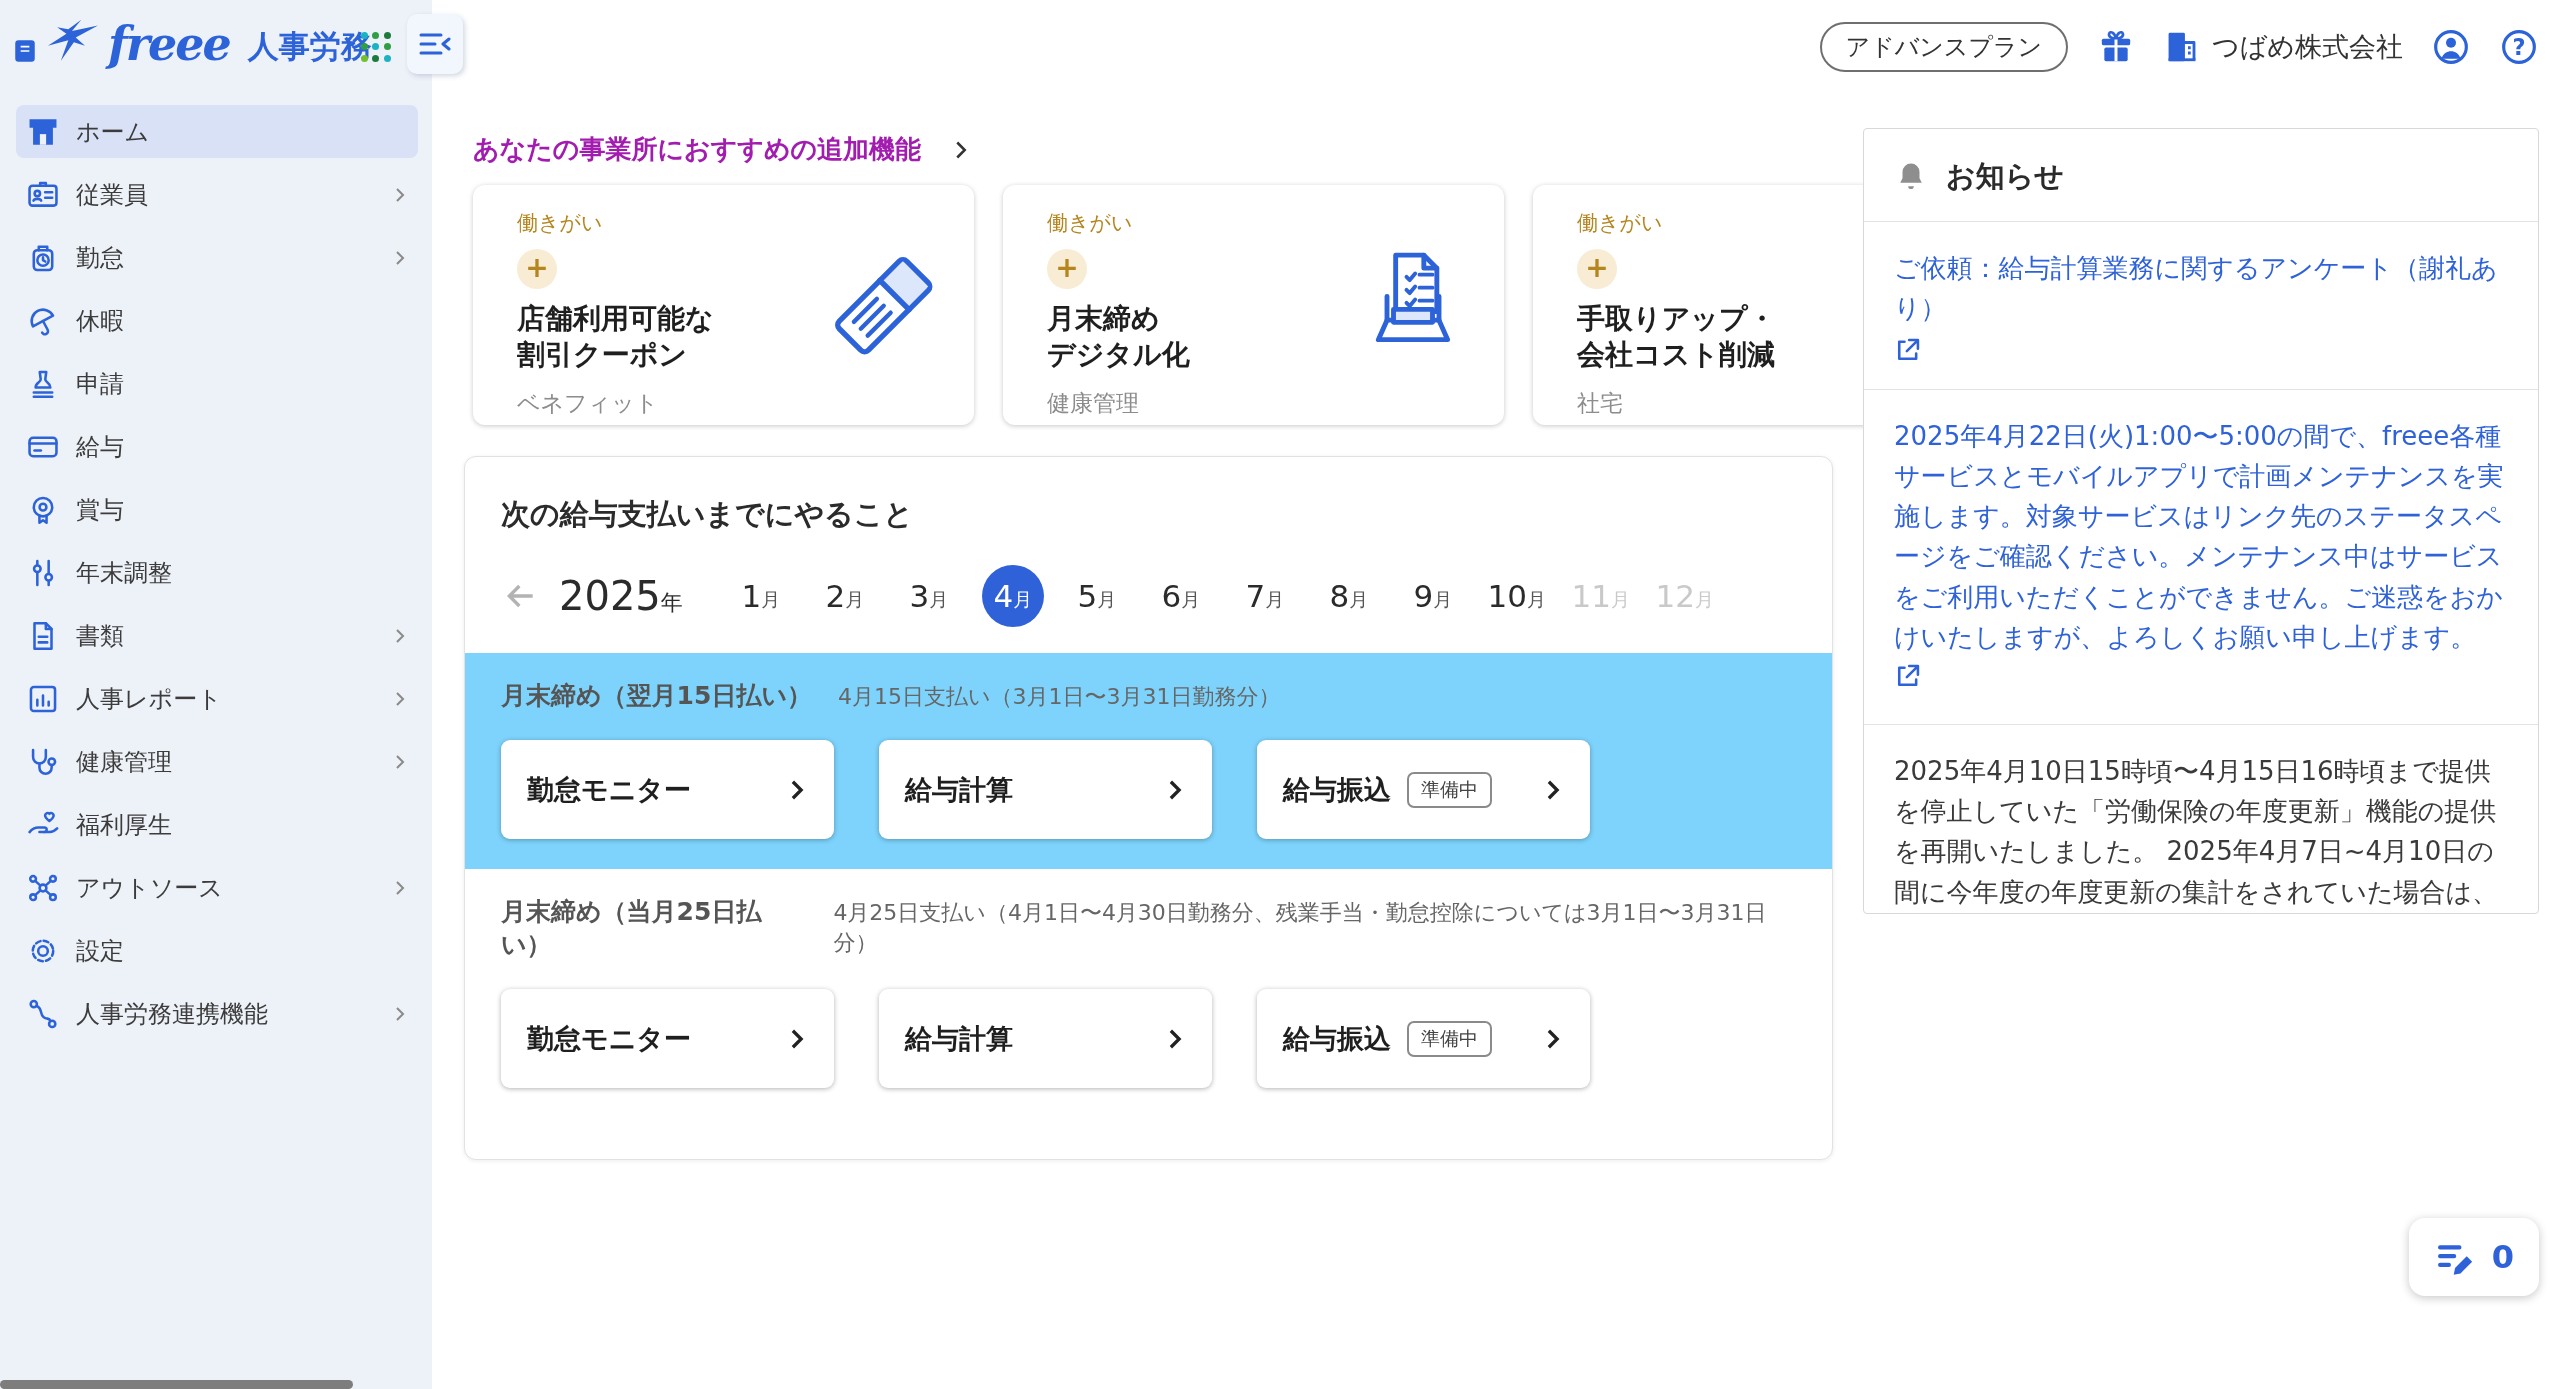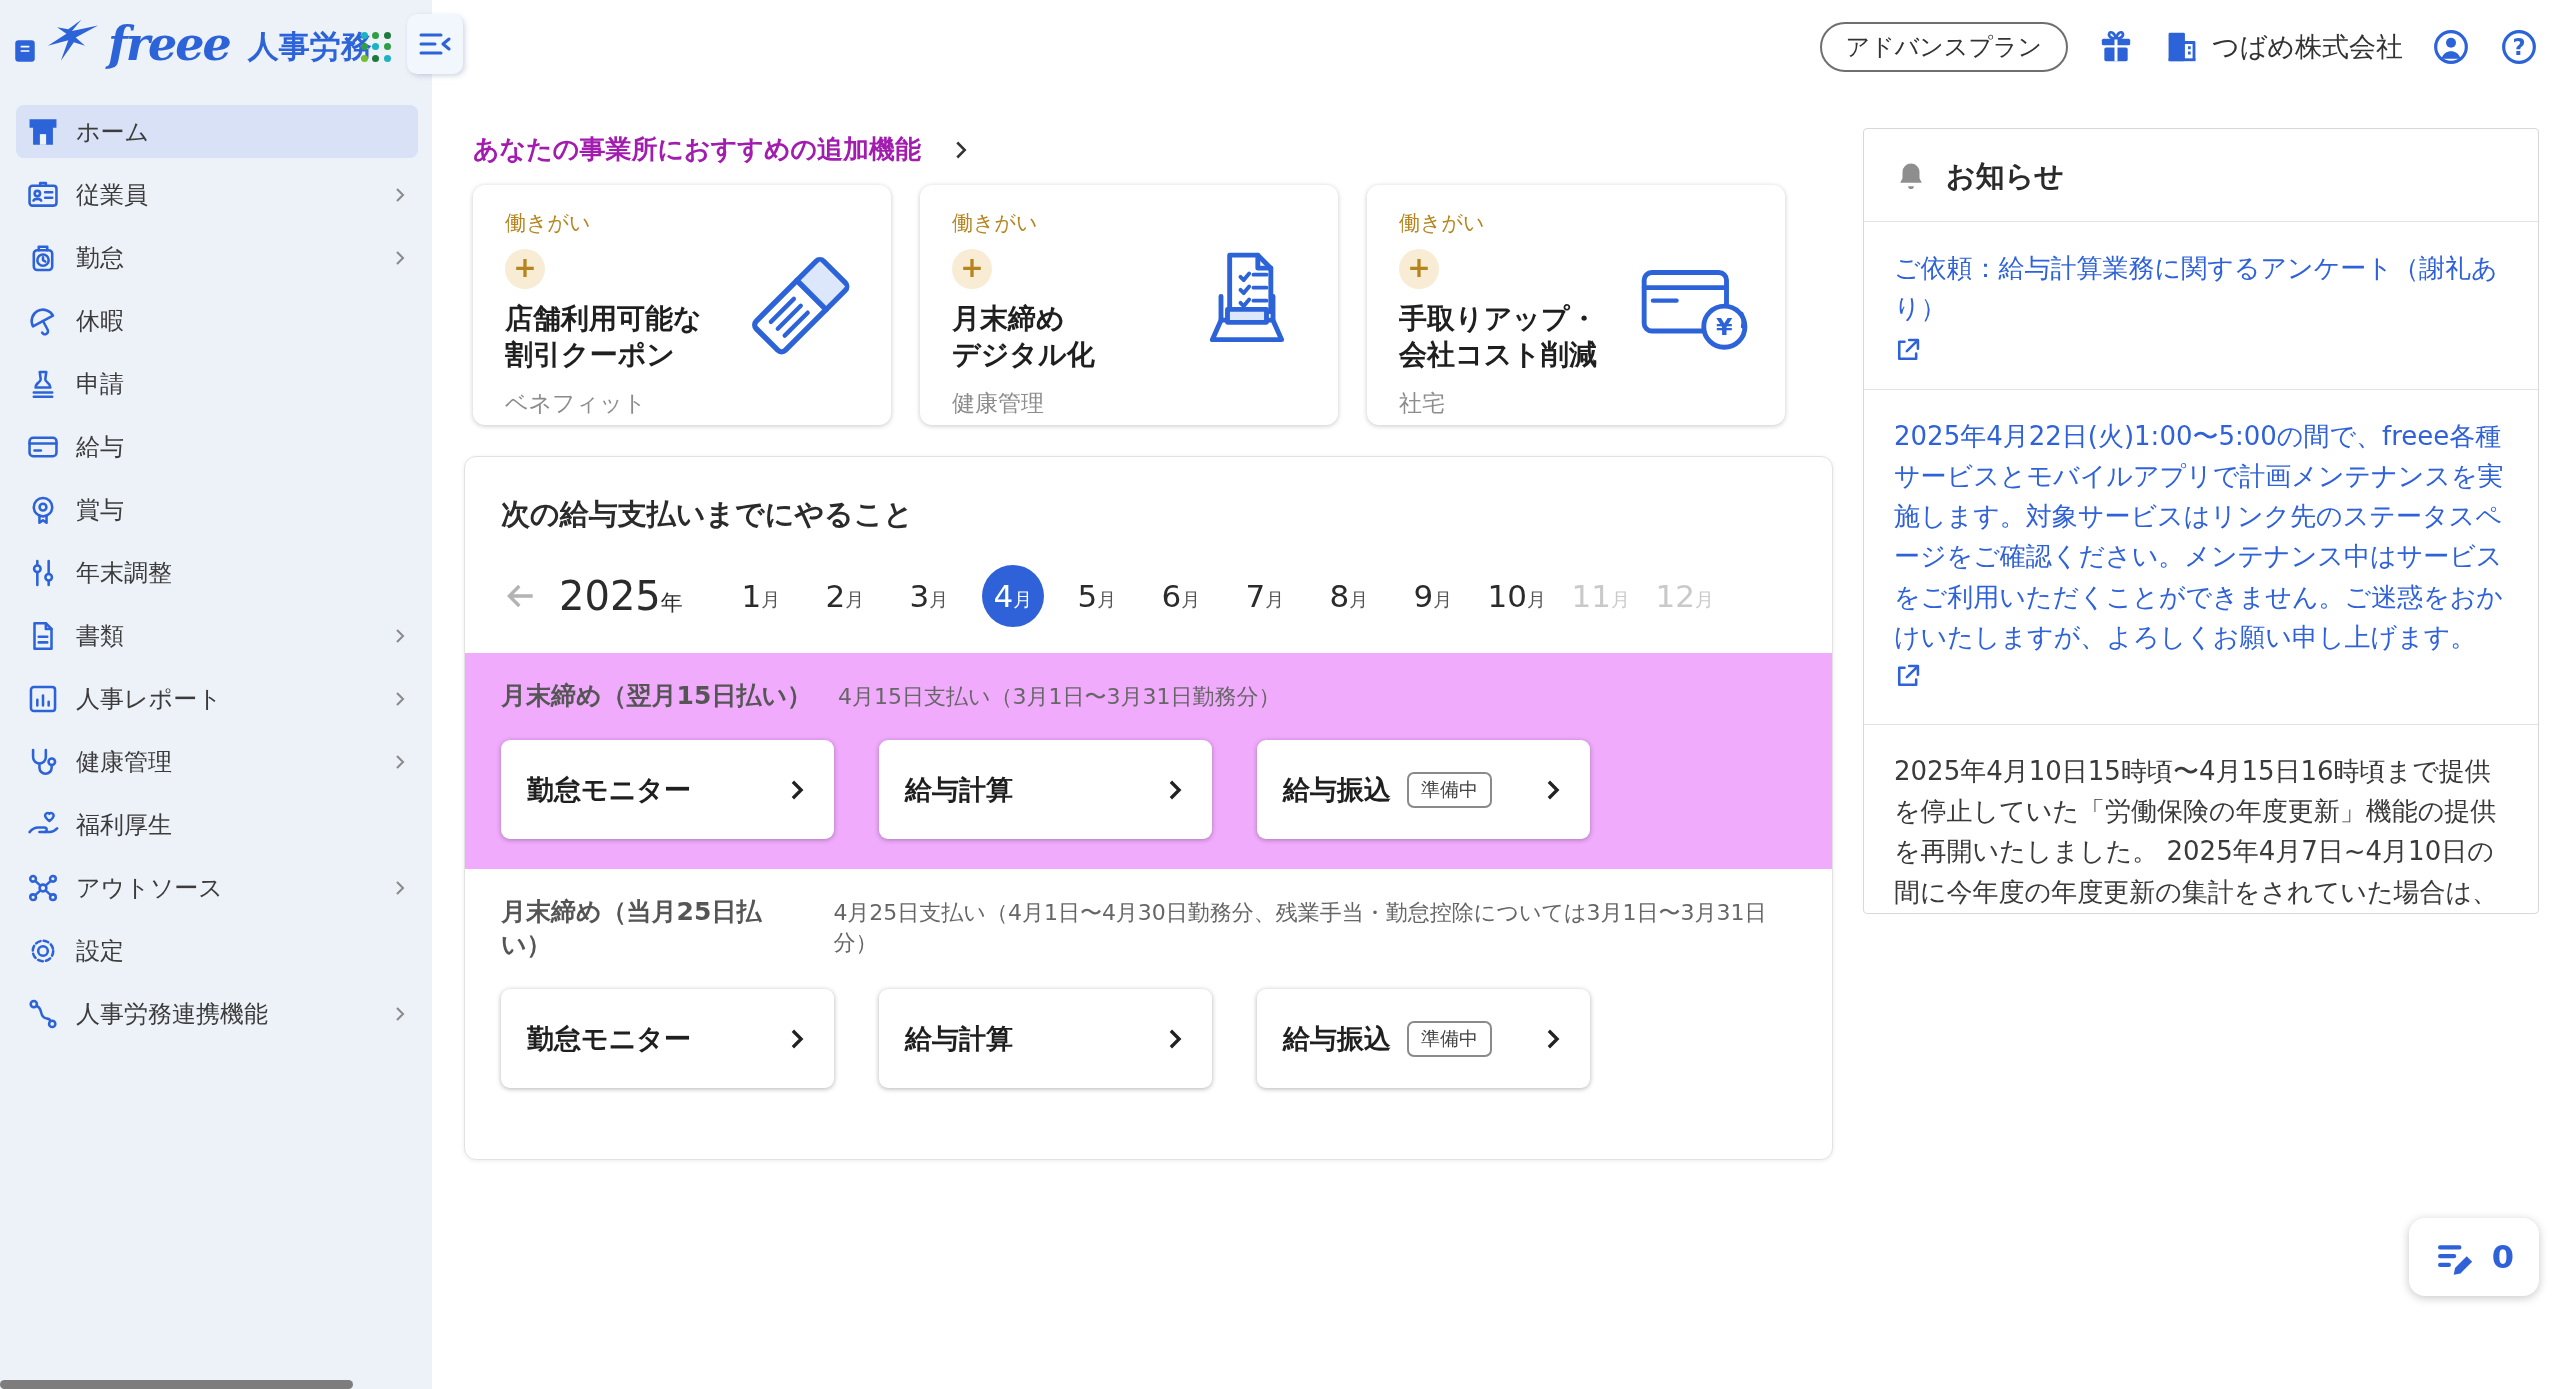--- a/index.html
+++ b/index.html
@@ -43,22 +43,22 @@
   .hicon { width:40px; height:40px; cursor:pointer; }
   .hicon svg { width:100%; height:100%; }
   .company-group { display:flex; align-items:center; gap:12px; cursor:pointer; }
   .company-name { font-size:27px; color:#333; }
 
   
   .recommend-title { position:absolute; left:473px; top:132px; display:flex; align-items:center;
     gap:30px; font-size:26px; font-weight:bold; color:#a21caf; cursor:pointer; }
   .recommend-title svg { width:20px; height:20px; color:#333; }
   .cards { position:absolute; left:473px; top:185px; display:flex; gap:29px; }
-  .card { width:418px; height:240px; background:#fff; border-radius:12px; position:relative;
-    box-shadow:0 1px 5px rgba(0,0,0,.22); padding:24px 32px; cursor:pointer; }
+  .card { width:501px; height:240px; background:#fff; border-radius:12px; position:relative;
+    box-shadow:0 1px 5px rgba(0,0,0,.22); padding:24px 44px; cursor:pointer; }
   .card-tag { font-size:21px; color:#b5851f; }
   .plus-circle { width:40px; height:40px; border-radius:50%; background:#f8ecd4; color:#b5851f;
     font-size:28px; line-height:38px; text-align:center; margin-top:12px; font-weight:bold;}
   .card-title { margin-top:12px; font-size:28px; font-weight:bold; color:#1f1f1f; line-height:1.3; }
   .card-sub { margin-top:14px; font-size:23px; color:#8c8c8c; }
   .card-art { position:absolute; right:26px; top:50%; transform:translateY(-50%);
     width:130px; height:130px; color:#2d63d8; }
   .card-art svg { width:100%; height:100%; }
 
   
@@ -71,21 +71,21 @@
   .prev-arrow svg { width:100%; height:100%; }
   .year-block { margin-left:18px; font-size:40px; color:#2b2b2b; white-space:nowrap; }
   .year-suffix { font-size:22px; color:#2b2b2b; }
   .month { width:84px; text-align:center; font-size:31px; color:#2b2b2b; cursor:pointer;
     display:flex; align-items:center; justify-content:center; height:62px; }
   .month .msfx { font-size:19px; color:#555; margin-top:8px; }
   .month--selected { background:#2f62d8; border-radius:50%; width:62px; margin:0 11px; }
   .month--selected, .month--selected .msfx { color:#fff; }
   .month--disabled, .month--disabled .msfx { color:#c9c9c9; }
   .group { padding:26px 36px 30px; }
-  .group--shaded { background:#f0abfc; margin-top:26px; }
+  .group--shaded { background:#7dd3fc; margin-top:26px; }
   .group-head { display:flex; align-items:baseline; gap:26px; }
   .group-name { font-size:25px; font-weight:bold; color:#555; }
   .group-detail { font-size:22px; color:#666; }
   .task-row { display:flex; gap:45px; margin-top:28px; }
   .task-btn { width:333px; height:99px; background:#fff; border-radius:9px;
     box-shadow:0 1px 5px rgba(0,0,0,.3); display:flex; align-items:center;
     padding:0 26px; cursor:pointer; }
   .task-label { font-size:27px; font-weight:bold; color:#1f1f1f; }
   .task-badge { margin-left:16px; border:2px solid #8a8a8a; border-radius:7px;
     font-size:19px; color:#444; padding:3px 12px; white-space:nowrap; }

